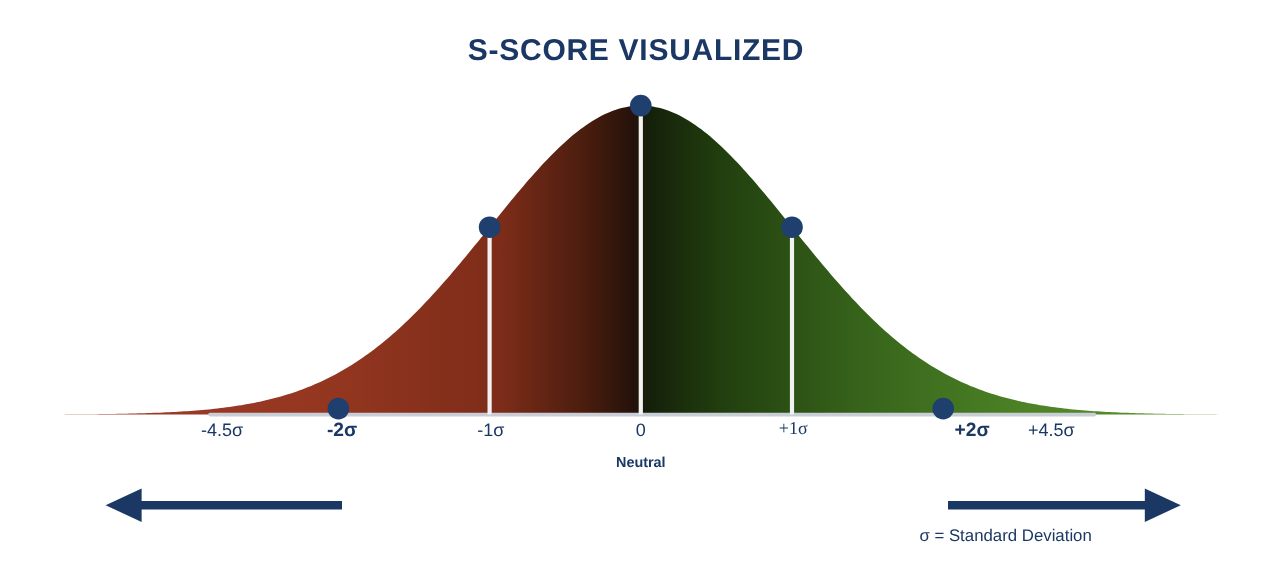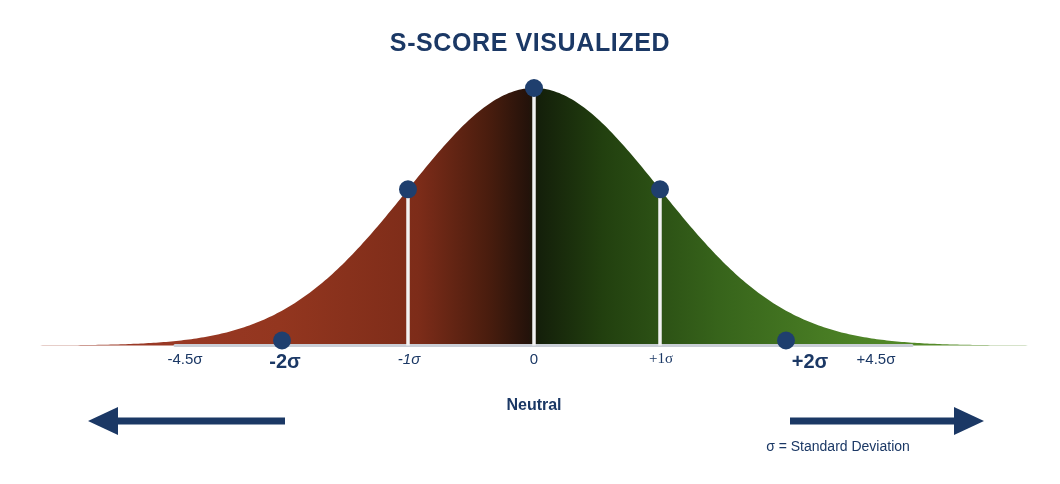--- a/index.html
+++ b/index.html
@@ -54,44 +54,43 @@
     position: absolute;
     top: 350px;
     font-size: 15px;
     color: #1b3865;
     text-align: right;
     white-space: nowrap;
     transform: translateX(-50%);
   }
   .tick-label.bold {
     font-weight: bold;
-    font-size: 20px;
+    font-size: 16px;
   }
 
   
   .end-label {
     position: absolute;
     top: 378px;
     font-size: 16px;
     font-weight: bold;
     color: #1b3865;
     text-align: center;
     white-space: nowrap;
     transform: translateX(-50%);
   }
   .center-label {
     position: absolute;
     top: 378px;
-    font-size: 16px;
+    font-size: 12px;
     font-weight: bold;
     color: #1b3865;
     text-align: center;
     white-space: nowrap;
     transform: translateX(-50%);
-    margin-top: 18px;
   }
 
   
   .footnote {
     position: absolute;
     top: 438px;
     font-size: 14px;
     color: #1b3865;
     white-space: nowrap;
     transform: translateX(-50%);
@@ -147,21 +146,21 @@
           <circle cx="534" cy="88" r="9" fill="#1f3f6e"></circle>
           <circle cx="660" cy="189.3183551239969" r="9" fill="#1f3f6e"></circle>
           <circle cx="786" cy="340.5" r="9" fill="#1f3f6e"></circle>
         </g>
     </svg>
   </div>
 
   <div id="tick-labels">
       <div class="tick-label" style="left: 185px;">-4.5σ</div>
       <div class="tick-label bold" style="left: 285px;">-2σ</div>
-      <div class="tick-label" style="left: 409px; font-style: italic;">-1σ</div>
+      <div class="tick-label" style="left: 409px;">-1σ</div>
       <div class="tick-label" style="left: 534px;">0</div>
       <div class="tick-label" style="left: 661px; font-family: Liberation Serif, serif;">+1σ</div>
       <div class="tick-label bold" style="left: 786px; margin-left: 24px;">+2σ</div>
       <div class="tick-label" style="left: 876px;">+4.5σ</div>
     </div>
 
 
   <div class="center-label" style="left:534px;">Neutral</div>
 
 

